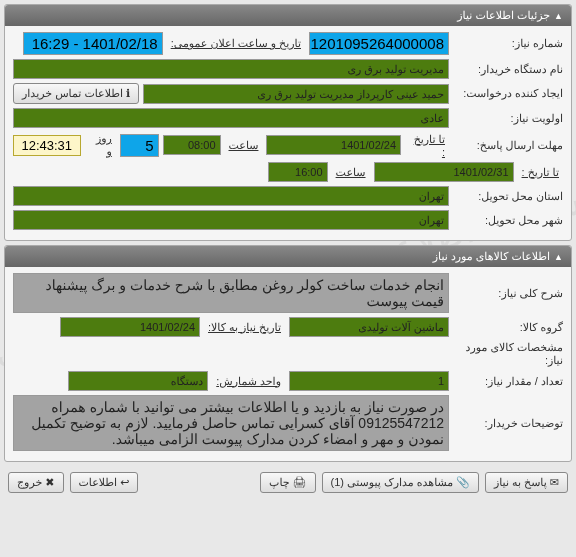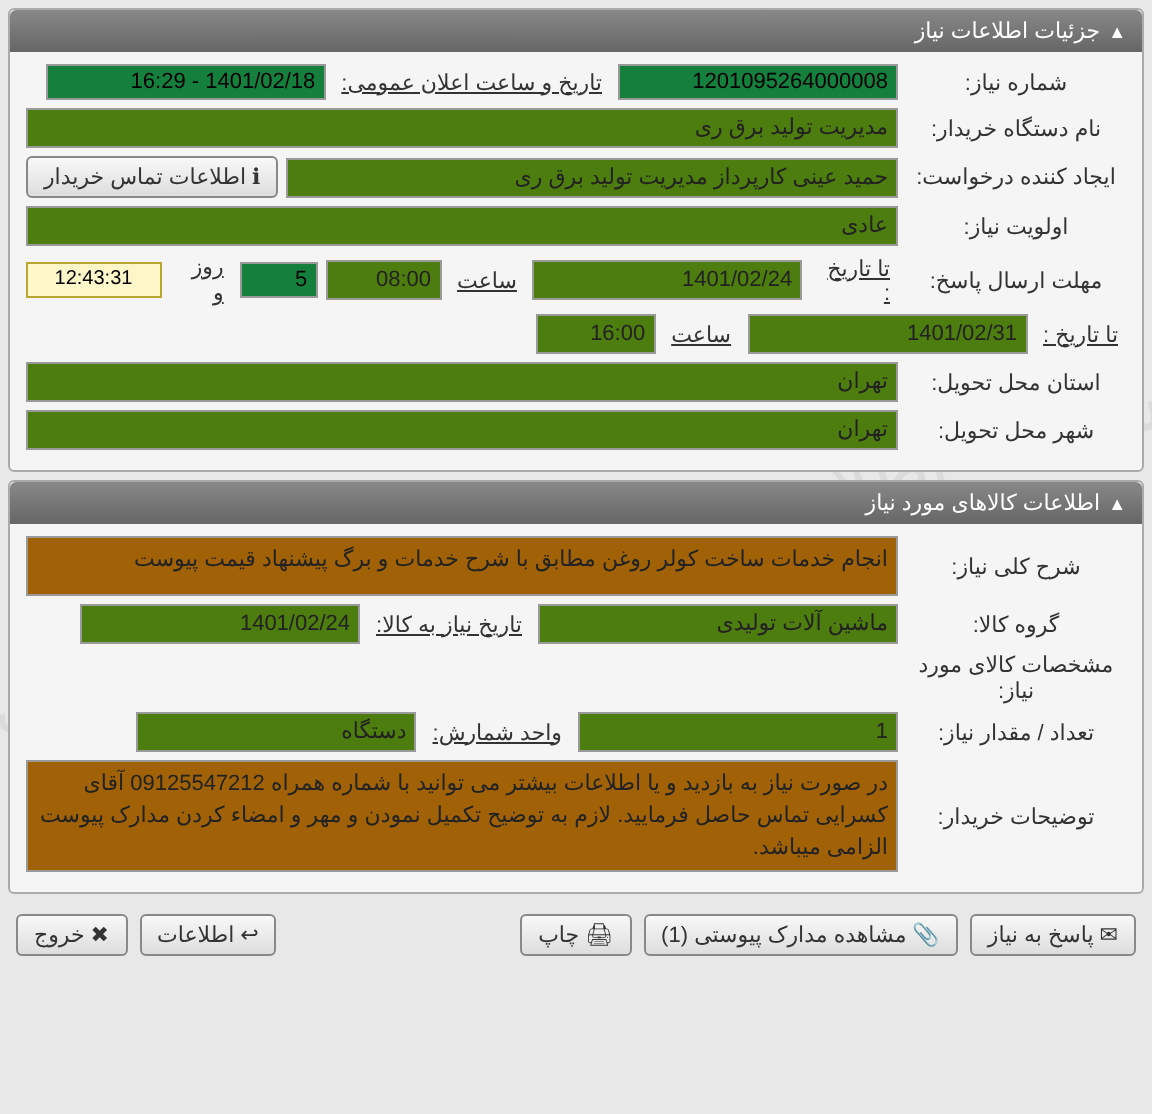--- a/index.html
+++ b/index.html
@@ -53,21 +53,21 @@
   padding: 6px 8px;
 }
 .row {
   display: flex;
   align-items: center;
   margin-bottom: 4px;
   gap: 4px;
 }
 .label {
   width: 110px;
-  text-align: center;
+  text-align: right;
   color: #333;
   font-size: 11px;
   flex-shrink: 0;
 }
 .label-mid {
   width: auto;
   padding: 0 4px;
   color: #333;
   font-size: 11px;
   text-decoration: underline;
@@ -75,54 +75,54 @@
 .field {
   background: #4d7c0f;
   border: 1px solid #999;
   padding: 2px 4px;
   font-size: 11px;
   color: #222;
   min-height: 18px;
   line-height: 14px;
 }
 .field-gray {
-  background: #15803d;
+  background: #0ea5e9;
   border: 1px solid #999;
   padding: 2px 4px;
-  font-size: 11px;
+  font-size: 15px;
   min-height: 18px;
 }
 .field-yellow {
   background: #fdf6c9;
   border: 1px solid #b8a830;
   padding: 2px 4px;
-  font-size: 10px;
+  font-size: 13px;
   min-height: 18px;
 }
 .w-long { flex: 1; }
 .w-med { width: 140px; }
 .w-short { width: 60px; }
 .w-xs { width: 40px; }
 .btn {
   background: linear-gradient(#f8f8f8, #ddd);
   border: 1px solid #888;
   border-radius: 3px;
   padding: 3px 8px;
   font-size: 11px;
   color: #333;
   cursor: pointer;
   display: inline-flex;
   align-items: center;
   gap: 3px;
 }
 .textarea {
-  background: #a16207;
+  background: #a3a3a3;
   border: 1px solid #999;
   padding: 3px 4px;
-  font-size: 11px;
+  font-size: 14px;
   color: #222;
   min-height: 30px;
   line-height: 16px;
   flex: 1;
 }
 .footer-bar {
   display: flex;
   justify-content: space-between;
   padding: 6px 8px;
   gap: 6px;
@@ -197,21 +197,21 @@
     <span class="collapse-ico">▲</span>
     <span>اطلاعات کالاهای مورد نیاز</span>
   </div>
   <div class="panel-body">
     <div class="row">
       <span class="label">شرح کلی نیاز:</span>
       <div class="textarea">انجام خدمات ساخت کولر روغن مطابق با شرح خدمات و برگ پیشنهاد قیمت پیوست</div>
     </div>
     <div class="row">
       <span class="label">گروه کالا:</span>
-      <span class="field" style="width:180px">ماشین آلات تولیدی</span>
+      <span class="field" style="width:160px">ماشین آلات تولیدی</span>
       <span class="label-mid">تاریخ نیاز به کالا:</span>
       <span class="field w-med">1401/02/24</span>
     </div>
     <div class="row">
       <span class="label">مشخصات کالای مورد نیاز:</span>
     </div>
     <div class="row">
       <span class="label">تعداد / مقدار نیاز:</span>
       <span class="field" style="width:160px">1</span>
       <span class="label-mid">واحد شمارش:</span>

